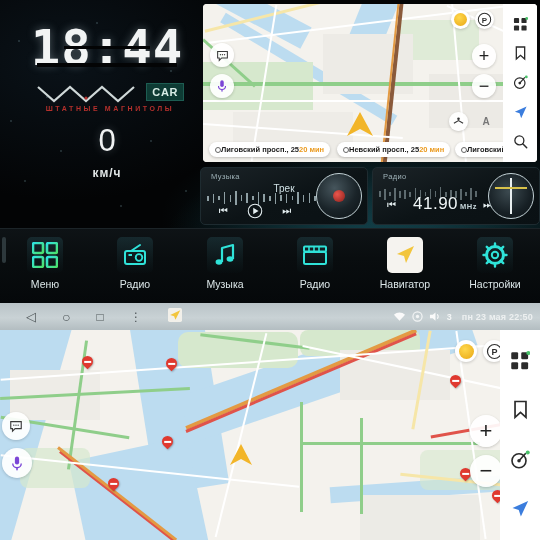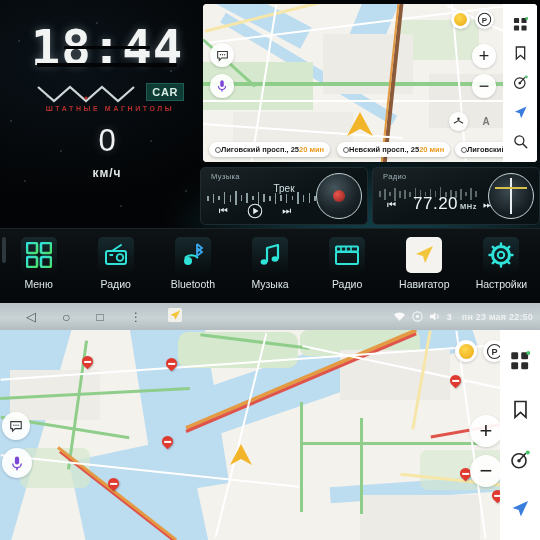--- a/index.html
+++ b/index.html
@@ -425,21 +425,21 @@
             <i style="height:5px"></i>
             <i style="height:9px"></i>
             <i style="height:7px"></i>
           <i style="height:11px"></i>
             <i style="height:4px"></i>
             <i style="height:12px"></i>
             <i style="height:6px"></i>
         </div>
         <div style="position:absolute;left:14px;bottom:13px;font-size:10px;color:#e4eef0">⏮</div>
         <div class="freq">
-          <span>77.20</span><small>MHz</small>
+          <span>41.90</span><small>MHz</small>
         </div>
         <div style="position:absolute;left:110px;bottom:13px;font-size:10px;color:#e4eef0">⏭</div>
         <div class="dial dial-radio">
           <div style="position:absolute;left:50%;top:4px;bottom:4px;width:2px;transform:translateX(-50%);background:#e9eff0"></div>
           <div style="position:absolute;left:6px;right:6px;top:13px;height:2px;background:#d7c14a"></div>
         </div>
       </div>
     </div>
 
     <div class="dock">
@@ -468,30 +468,20 @@
           <svg width="26" height="26" viewBox="0 0 26 26">
             <rect x="3" y="9" width="20" height="13" rx="2" fill="none" stroke="#2fe3d9" stroke-width="2"></rect>
             <path d="M9 9 L18 3" stroke="#2fe3d9" stroke-width="2" stroke-linecap="round"></path>
             <circle cx="17" cy="15.5" r="3.3" fill="none" stroke="#2fe3d9" stroke-width="1.8"></circle>
             <rect x="6.5" y="12" width="3.5" height="2" fill="#2fe3d9"></rect>
           </svg>
         </div>
         <div class="dock-lbl">Радио</div>
       </div>
 
-      <div class="dock-item">
-        <div class="dock-ico">
-          <svg width="26" height="26" viewBox="0 0 26 26">
-            <path d="M5 16 a9 9 0 0 1 13 0" fill="none" stroke="#2fe3d9" stroke-width="2"></path>
-            <circle cx="8" cy="19" r="4" fill="#2fe3d9"></circle>
-            <path d="M17 2 L22 6 L17 10 L17 2 M17 6 L22 10 L17 14 L17 6" fill="none" stroke="#3aa8f0" stroke-width="1.8"></path>
-          </svg>
-        </div>
-        <div class="dock-lbl">Bluetooth</div>
-      </div>
 
       <div class="dock-item">
         <div class="dock-ico">
           <svg width="26" height="26" viewBox="0 0 26 26">
             <path d="M10 20 V6 L21 3 V17" fill="none" stroke="#2fe3d9" stroke-width="2.2" stroke-linejoin="round"></path>
             <ellipse cx="7" cy="20" rx="3.4" ry="2.8" fill="#2fe3d9"></ellipse>
             <ellipse cx="18" cy="17" rx="3.4" ry="2.8" fill="#2fe3d9"></ellipse>
           </svg>
         </div>
         <div class="dock-lbl">Музыка</div>

